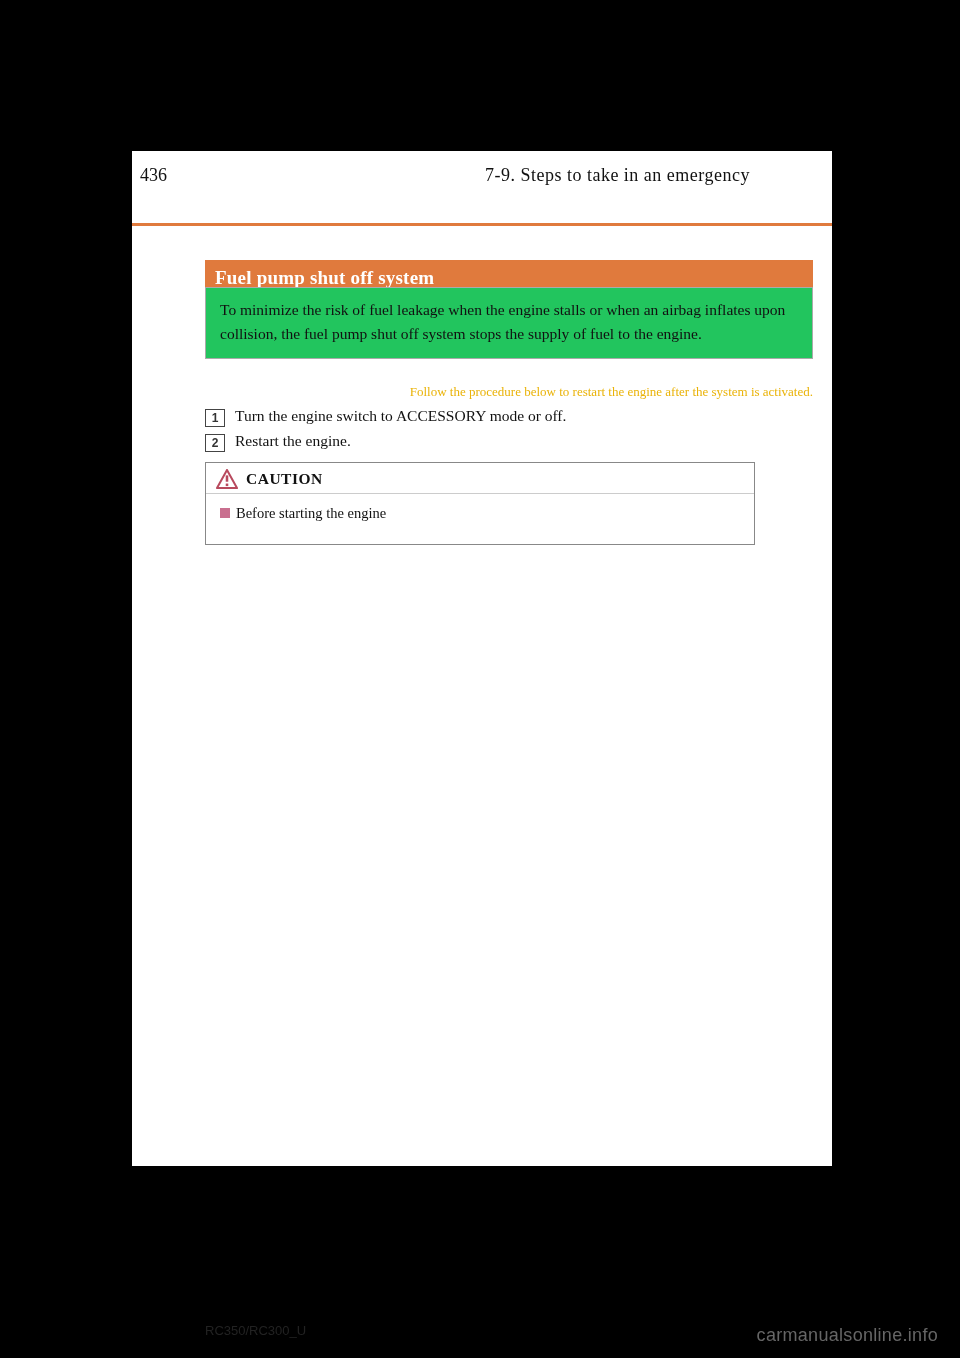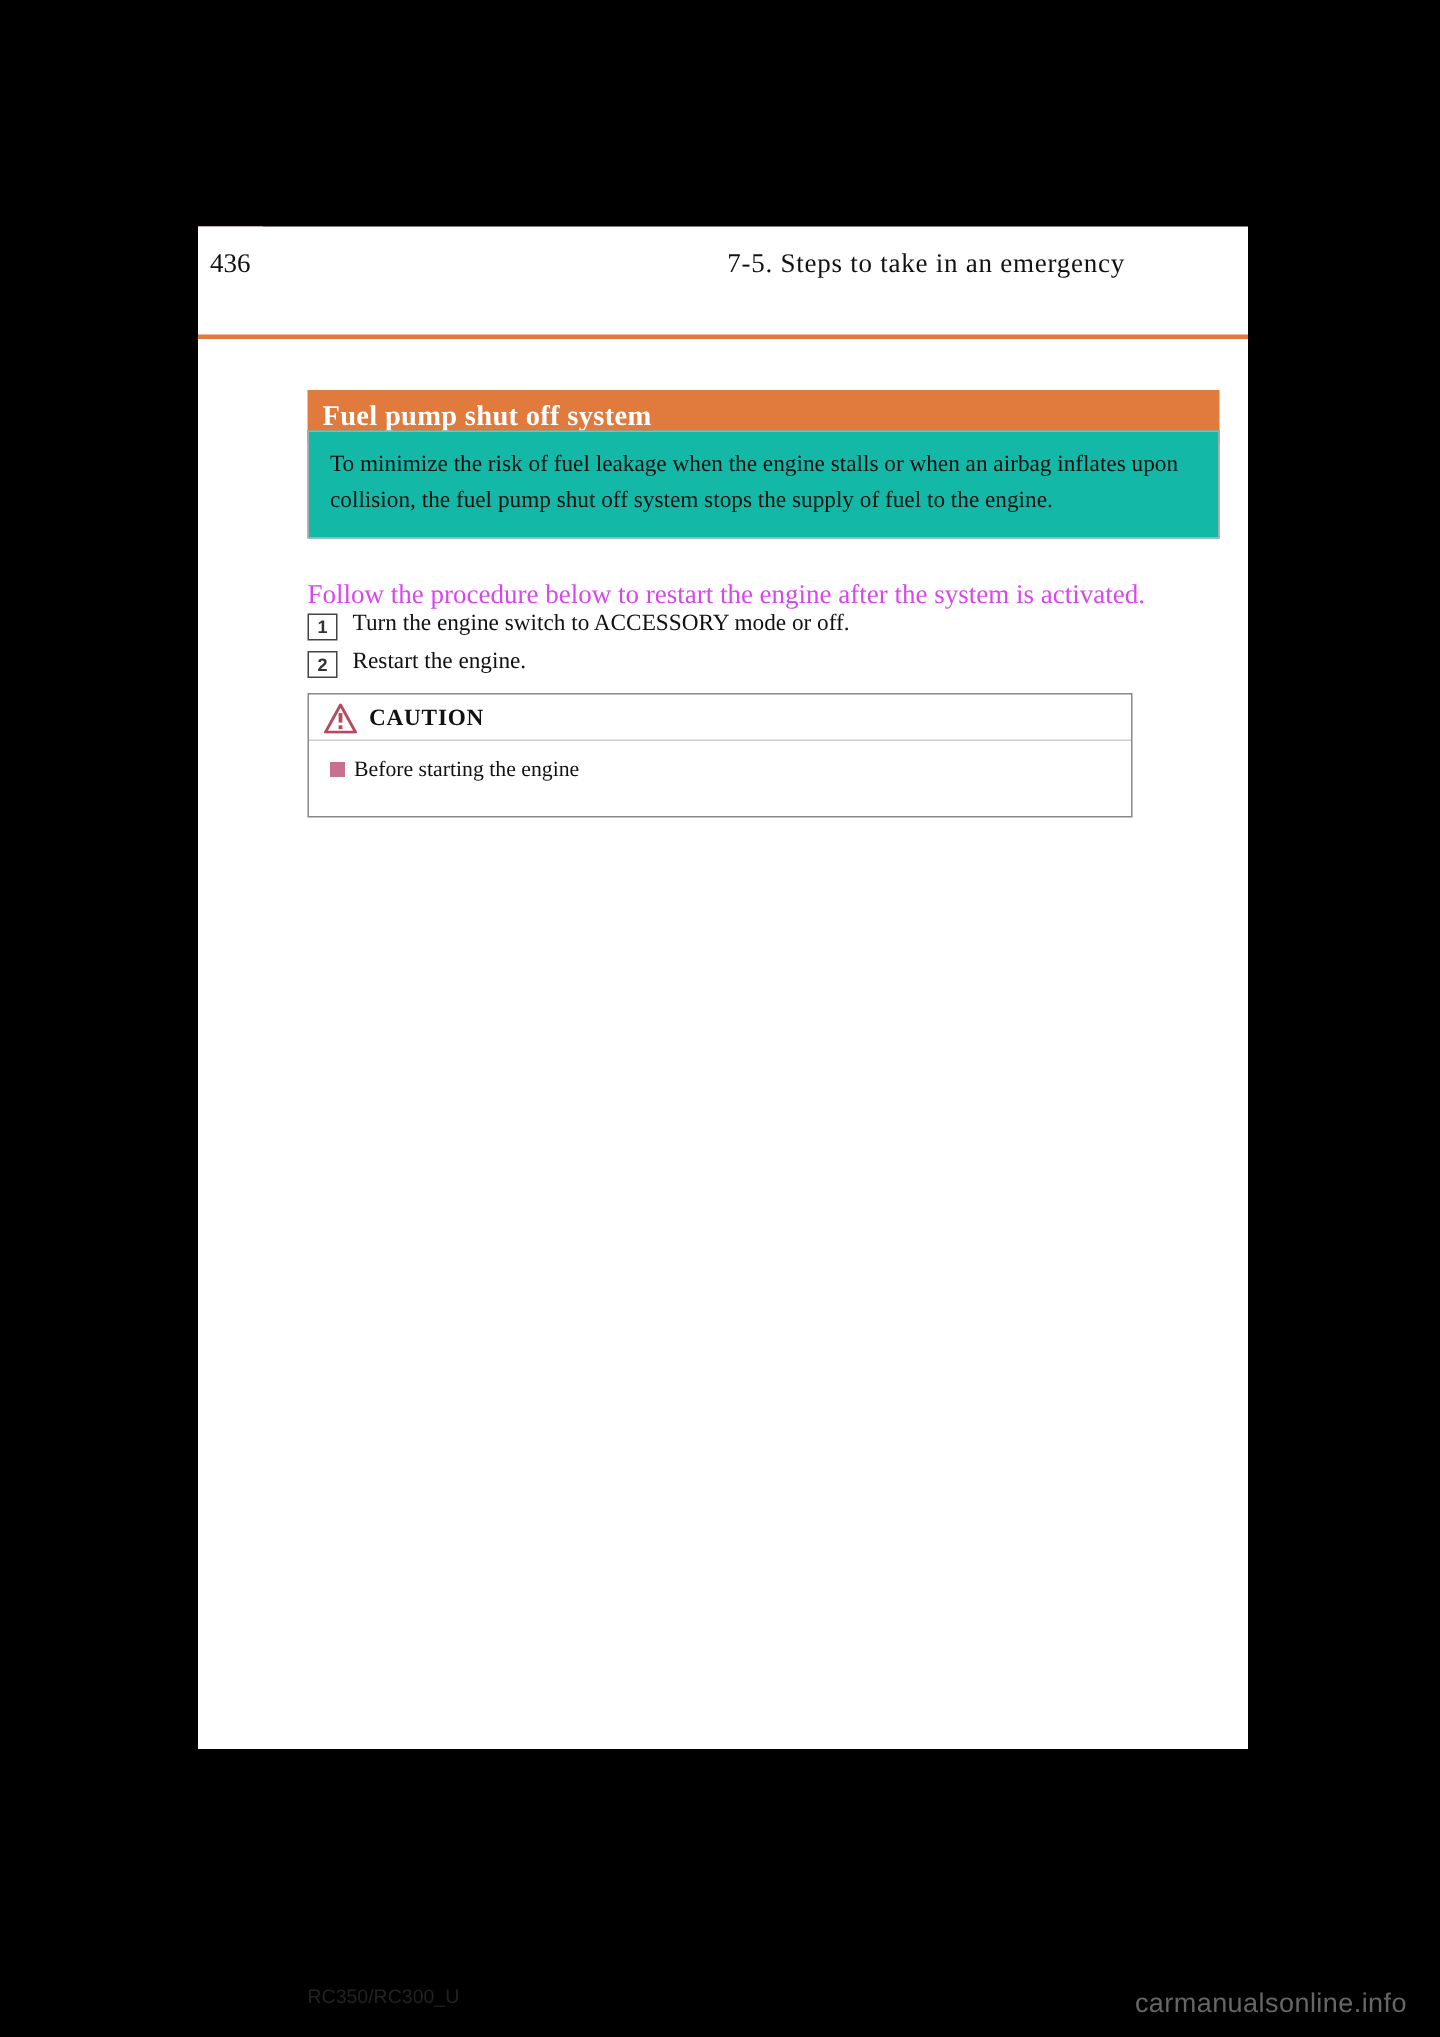--- a/index.html
+++ b/index.html
@@ -61,34 +61,35 @@
       padding-left: 10px;
       font-size: 19px;
       font-weight: bold;
       letter-spacing: 0.2px;
     }
     .intro-box {
       position: absolute;
       left: 205px;
       top: 287px;
       width: 608px;
-      background: #14b8a6;
+      background: #22c55e;
       border: 1px solid #aaa;
       padding: 10px 14px 12px 14px;
       font-size: 15.5px;
       line-height: 1.55;
       color: #111;
     }
     .body-text {
       position: absolute;
       left: 205px;
       width: 608px;
-      font-size: 18px;
-      color: #d946ef;
+      font-size: 13px;
+      color: #eab308;
       line-height: 1.6;
+      text-align: right;
     }
     .line-intro { top: 382px; }
     .step-row {
       position: absolute;
       left: 205px;
       width: 608px;
       display: flex;
       align-items: flex-start;
       gap: 10px;
       font-size: 15.5px;
@@ -177,21 +178,21 @@
   </style>
 </head>
 <body>
 
 <div class="side-tab"></div>
 <div class="page"></div>
 <div class="top-border"></div>
 
 <div class="header-row">
   <span class="page-number">436</span>
-  <span class="breadcrumb">7-5. Steps to take in an emergency</span>
+  <span class="breadcrumb">7-9. Steps to take in an emergency</span>
 </div>
 
 <div class="title-bar">
   <span>Fuel pump shut off system</span>
 </div>
 
 <div class="intro-box">
   <span>To minimize the risk of fuel leakage when the engine stalls or when an airbag inflates upon collision, the fuel pump shut off system stops the supply of fuel to the engine.</span>
 </div>
 

